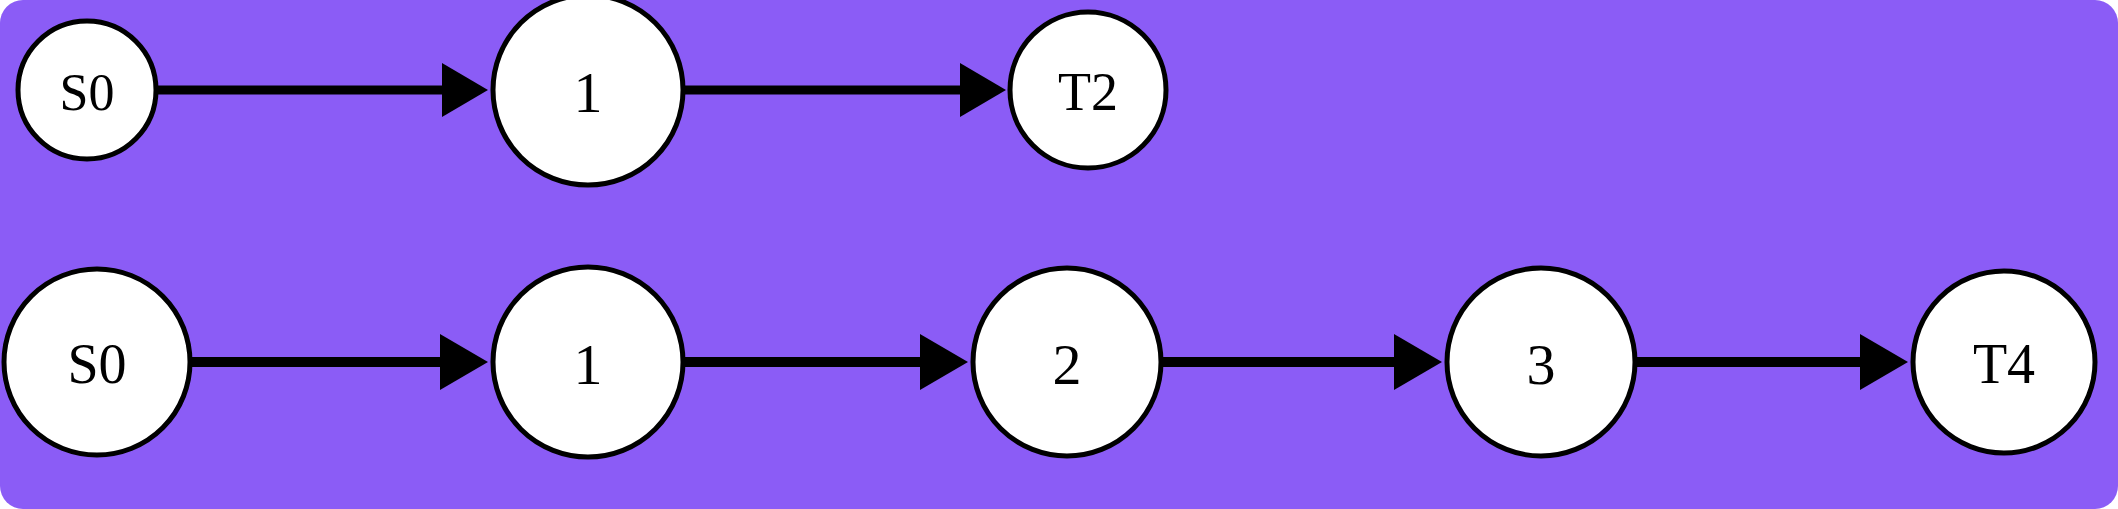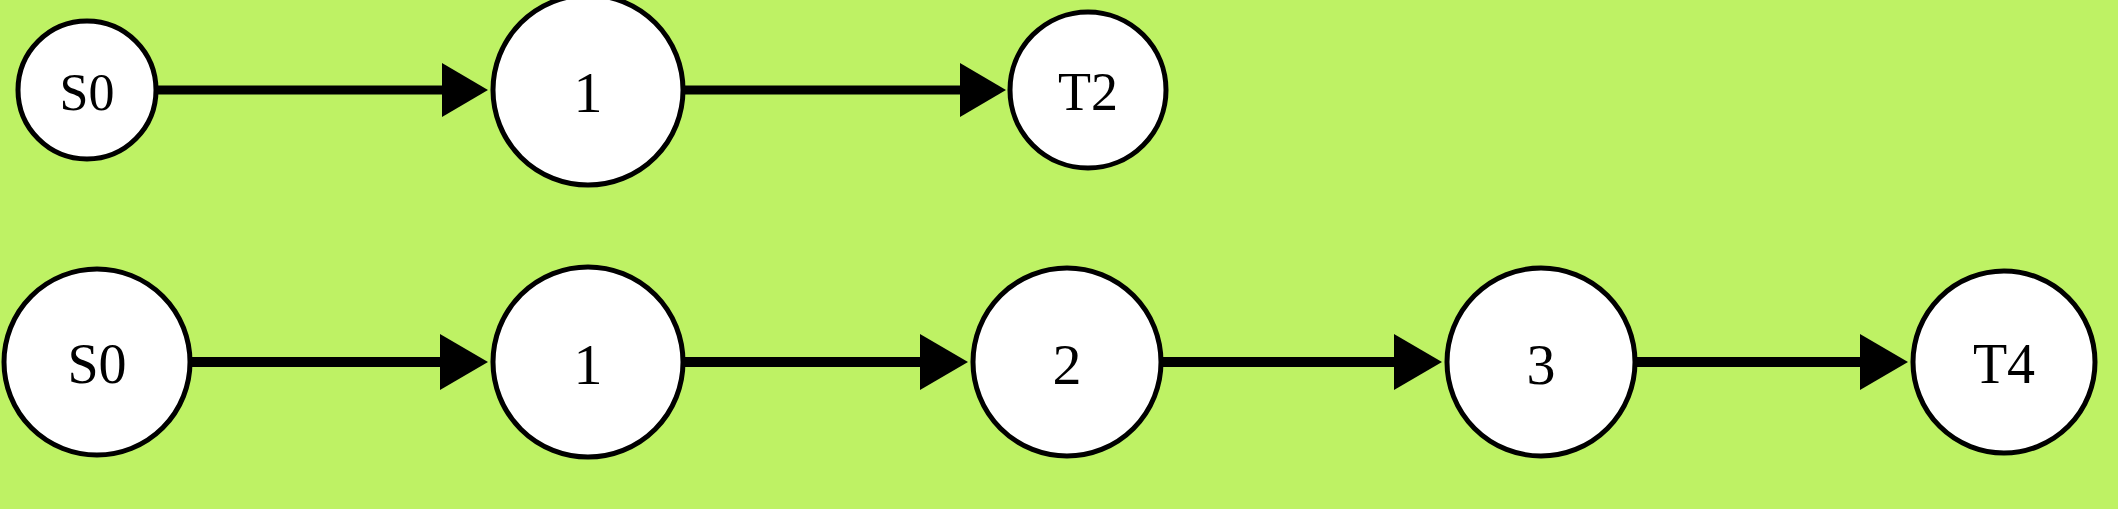--- a/index.html
+++ b/index.html
@@ -4,23 +4,24 @@
 <style>
   html, body {
     margin: 0;
     padding: 0;
     background: #ffffff;
   }
   #canvas {
     position: relative;
     width: 2118px;
     height: 509px;
-    background: #bef264;
+    background: #8b5cf6;
     overflow: hidden;
     font-family: "Liberation Serif", "DejaVu Serif", serif;
+    border-radius: 23px;
   }
   .graph-svg {
     position: absolute;
     top: 0;
     left: 0;
     width: 2118px;
     height: 509px;
     display: block;
   }
   .node-circle {

